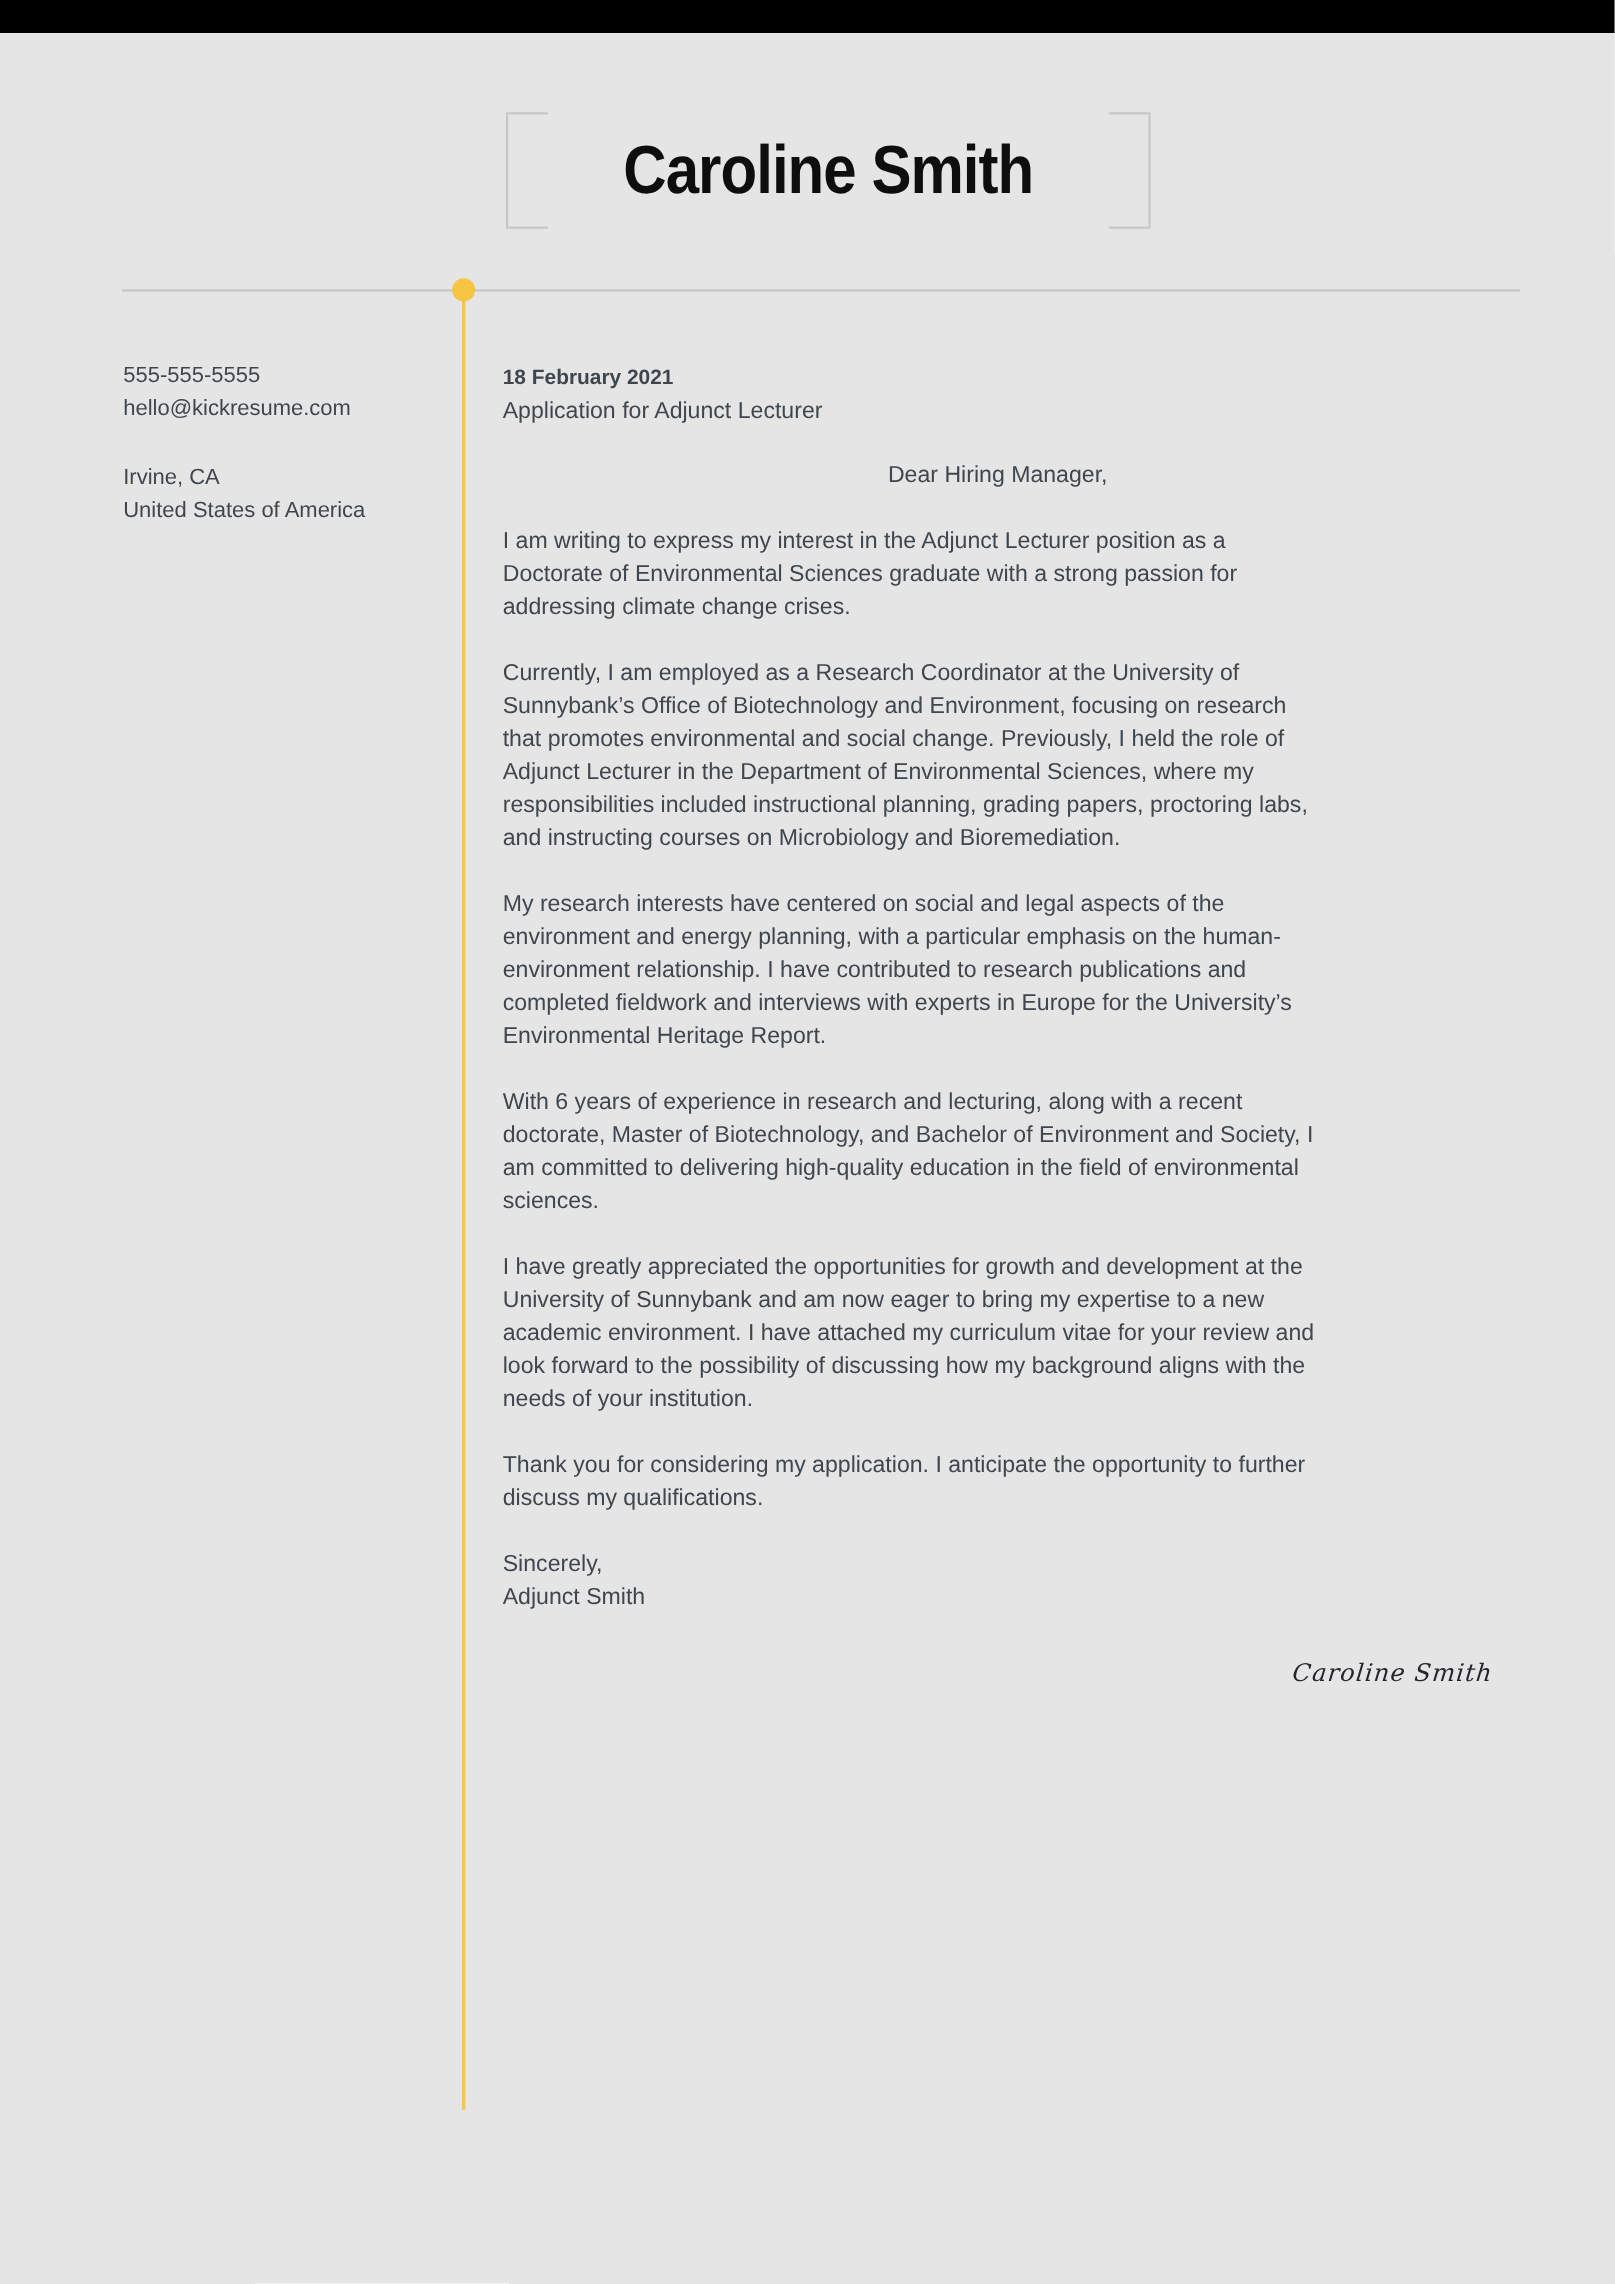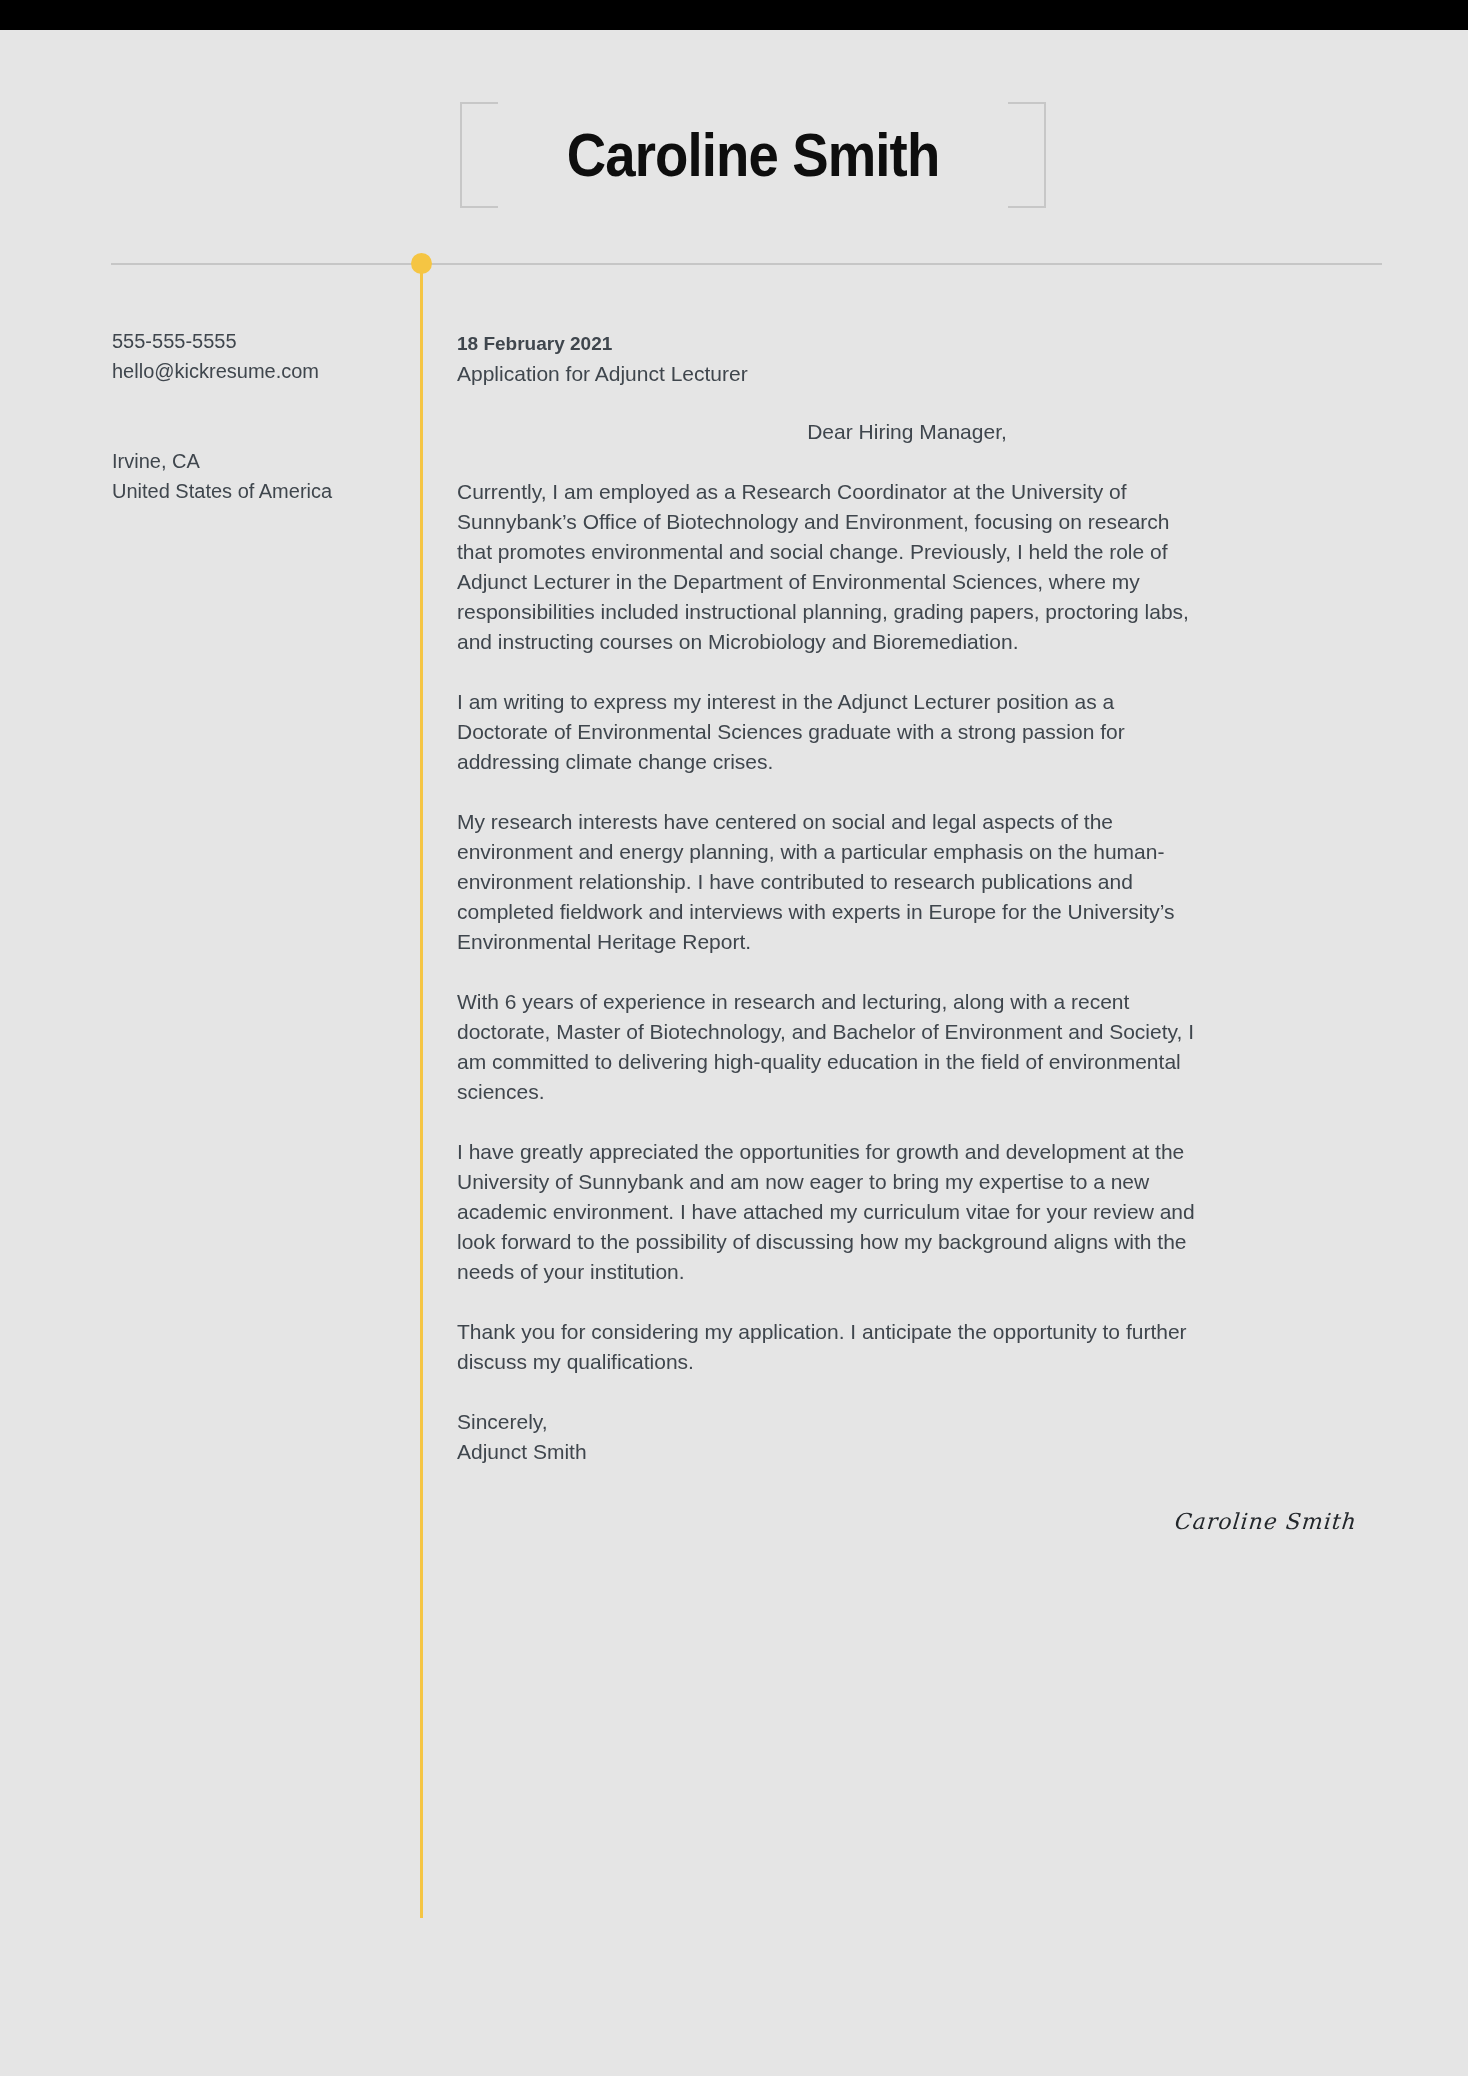--- a/index.html
+++ b/index.html
@@ -27,21 +27,21 @@
     flex:1 1 auto; text-align:center; white-space:nowrap;
     font-size:62px; font-weight:bold; color:#0e0e0e; line-height:1;
     transform:scaleX(0.88); letter-spacing:-1px;
   }
 
   .rule { position:absolute; top:263px; left:111px; width:1271px; height:2px; background:#c6c6c6; }
   .dot  { position:absolute; left:300px; top:-10px; width:21px; height:21px; border-radius:50%; background:#f5c543; }
   .vline{ position:absolute; top:264px; left:420px; width:3px; height:1654px; background:#f5c543; }
 
   .contact { position:absolute; left:112px; top:326px; width:300px; font-size:20px; line-height:30px; }
-  .contact .city { margin-top:60px; }
+  .contact .city { margin-top:33px; }
 
   .letter { position:absolute; left:457px; top:329px; width:900px; font-size:21px; line-height:30px; }
   .letter .date { font-size:19px; font-weight:bold; line-height:30px; }
   .letter .subject { margin-bottom:28px; }
   .letter .salutation { margin-bottom:30px;text-align:center; }
   .letter .para { margin-bottom:30px; white-space:pre-line; }
   .letter .closing { white-space:pre-line; }
 
   .sig-row { text-align:right; margin-top:40px; }
   .sig {
@@ -72,29 +72,29 @@
     <p>hello@kickresume.com</p>
     <p class="city">Irvine, CA</p>
     <p>United States of America</p>
   </aside>
 
   <section class="letter">
     <p class="date">18 February 2021</p>
     <p class="subject">Application for Adjunct Lecturer</p>
     <p class="salutation">Dear Hiring Manager,</p>
 
+    <p class="para">I am writing to express my interest in the Adjunct Lecturer position as a
+Doctorate of Environmental Sciences graduate with a strong passion for
+addressing climate change crises.</p>
     <p class="para">Currently, I am employed as a Research Coordinator at the University of
 Sunnybank’s Office of Biotechnology and Environment, focusing on research
 that promotes environmental and social change. Previously, I held the role of
 Adjunct Lecturer in the Department of Environmental Sciences, where my
 responsibilities included instructional planning, grading papers, proctoring labs,
 and instructing courses on Microbiology and Bioremediation.</p>
-    <p class="para">I am writing to express my interest in the Adjunct Lecturer position as a
-Doctorate of Environmental Sciences graduate with a strong passion for
-addressing climate change crises.</p>
     <p class="para">My research interests have centered on social and legal aspects of the
 environment and energy planning, with a particular emphasis on the human-
 environment relationship. I have contributed to research publications and
 completed fieldwork and interviews with experts in Europe for the University’s
 Environmental Heritage Report.</p>
     <p class="para">With 6 years of experience in research and lecturing, along with a recent
 doctorate, Master of Biotechnology, and Bachelor of Environment and Society, I
 am committed to delivering high-quality education in the field of environmental
 sciences.</p>
     <p class="para">I have greatly appreciated the opportunities for growth and development at the

